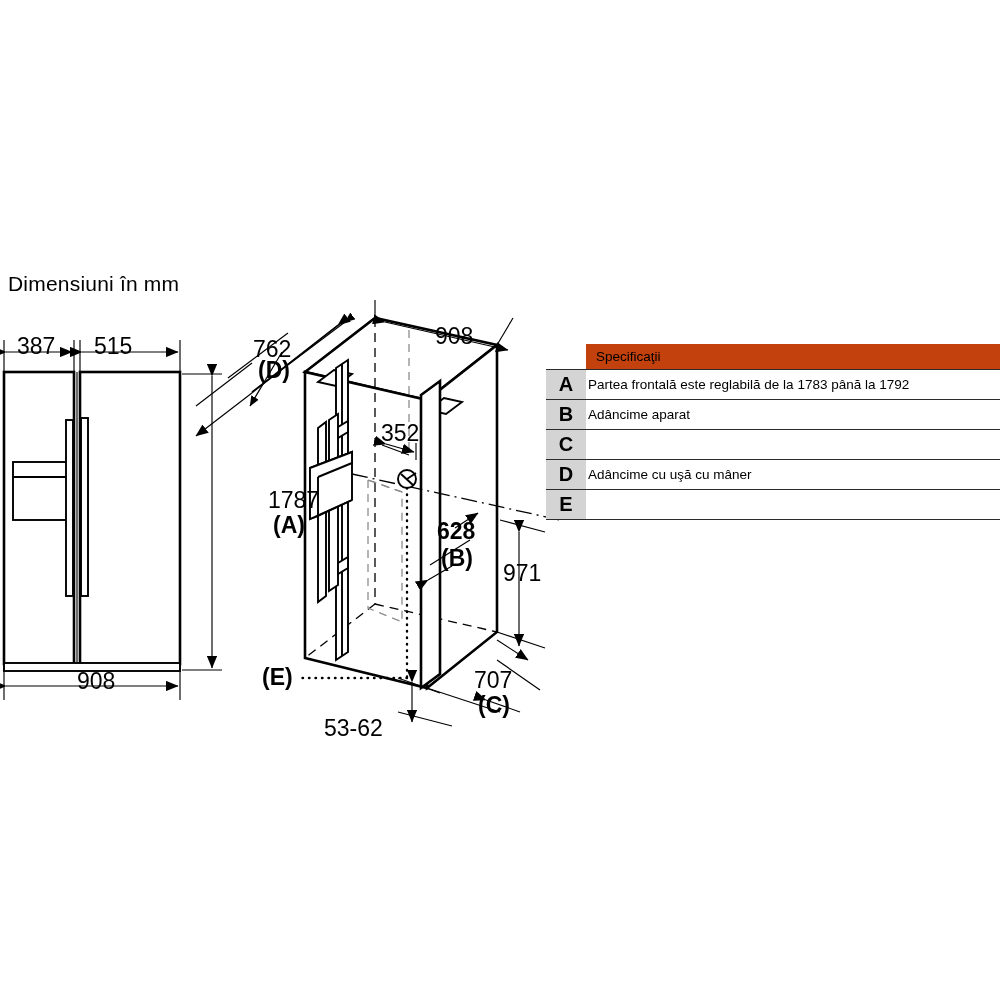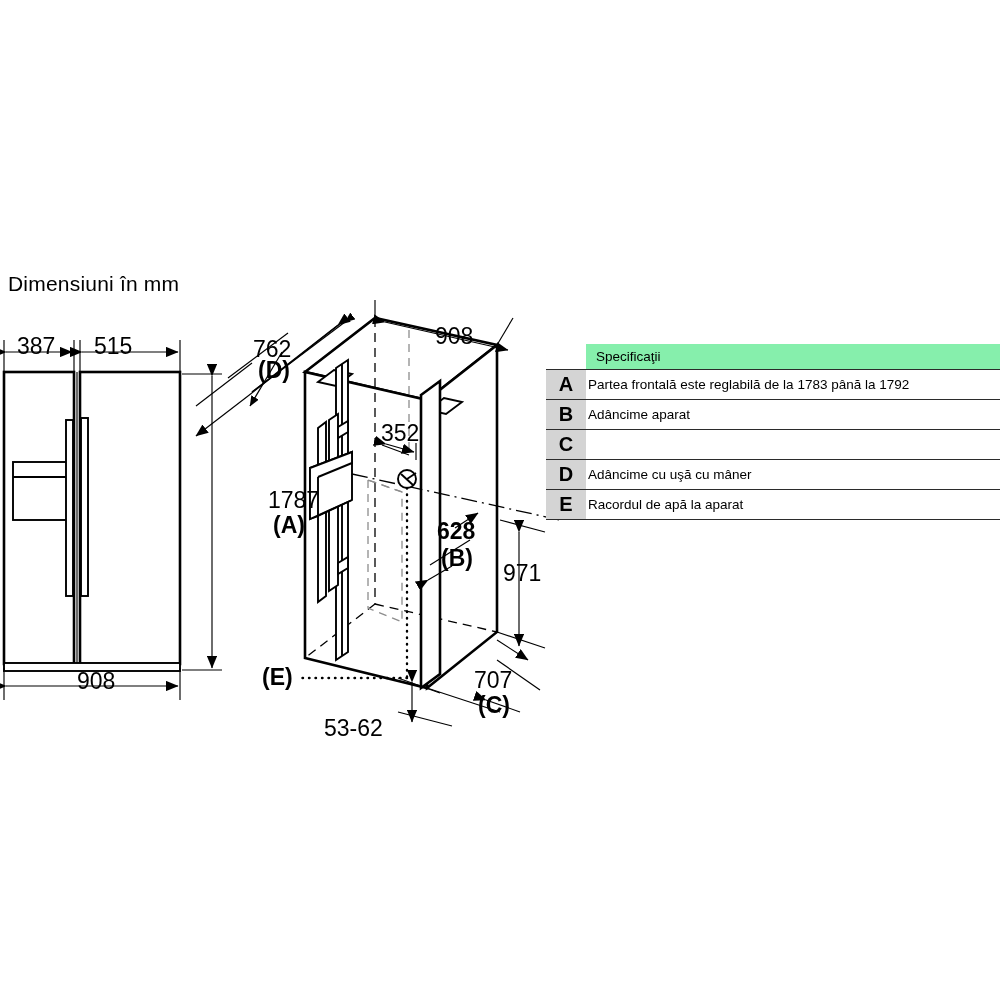--- a/index.html
+++ b/index.html
@@ -20,21 +20,21 @@
   .dashk{stroke:#000;stroke-width:1.3;fill:none;stroke-dasharray:9 6;}
   .dashdot{stroke:#000;stroke-width:1.3;fill:none;stroke-dasharray:16 5 2 5;}
   .dot{stroke:#000;stroke-width:2.4;fill:none;stroke-dasharray:0.5 6;stroke-linecap:round;}
   .wht{fill:#ffffff;}
 
   .dtxt{position:absolute;font-size:23px;white-space:nowrap;}
   .dtxt.b{font-weight:bold;}
 
   
   .spec-table{position:absolute;left:546px;top:344px;width:454px;}
-  .spec-head{height:25px;background:#86efac;display:flex;align-items:center;}
+  .spec-head{height:25px;background:#c2410c;display:flex;align-items:center;}
   .spec-head .k{width:40px;height:25px;background:#ffffff;flex:none;}
   .spec-head .v{flex:1;padding-left:10px;font-size:13.5px;}
   .spec-row{display:flex;align-items:stretch;height:29px;border-top:1.6px solid #2b2b2b;}
   .spec-row .k{width:40px;flex:none;background:#d4d4d4;display:flex;
                align-items:center;justify-content:center;
                font-size:20px;font-weight:bold;}
   .spec-row .v{flex:1;display:flex;align-items:center;padding-left:2px;font-size:13.5px;}
   .spec-row.first{border-top:1.6px solid #2b2b2b;}
   .spec-foot{border-top:1.6px solid #2b2b2b;height:0;}
 </style>
@@ -214,18 +214,17 @@
     </div>
     <div class="spec-row">
       <div class="k">C</div>
     </div>
     <div class="spec-row">
       <div class="k">D</div>
       <div class="v">Adâncime cu uşă cu mâner</div>
     </div>
     <div class="spec-row">
       <div class="k">E</div>
-      <div class="v">Racordul de apă la aparat</div>
     </div>
     <div class="spec-foot"></div>
   </div>
 
 </div>
 
 </body></html>

